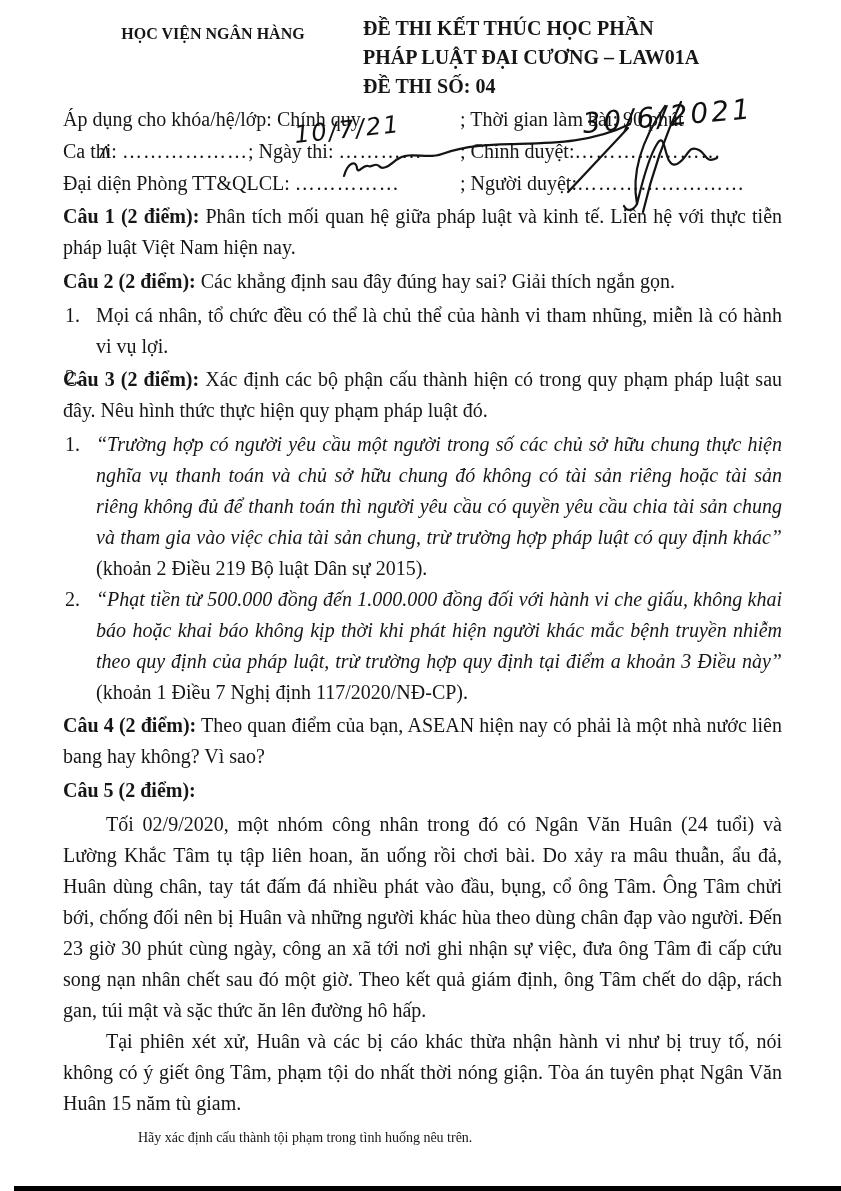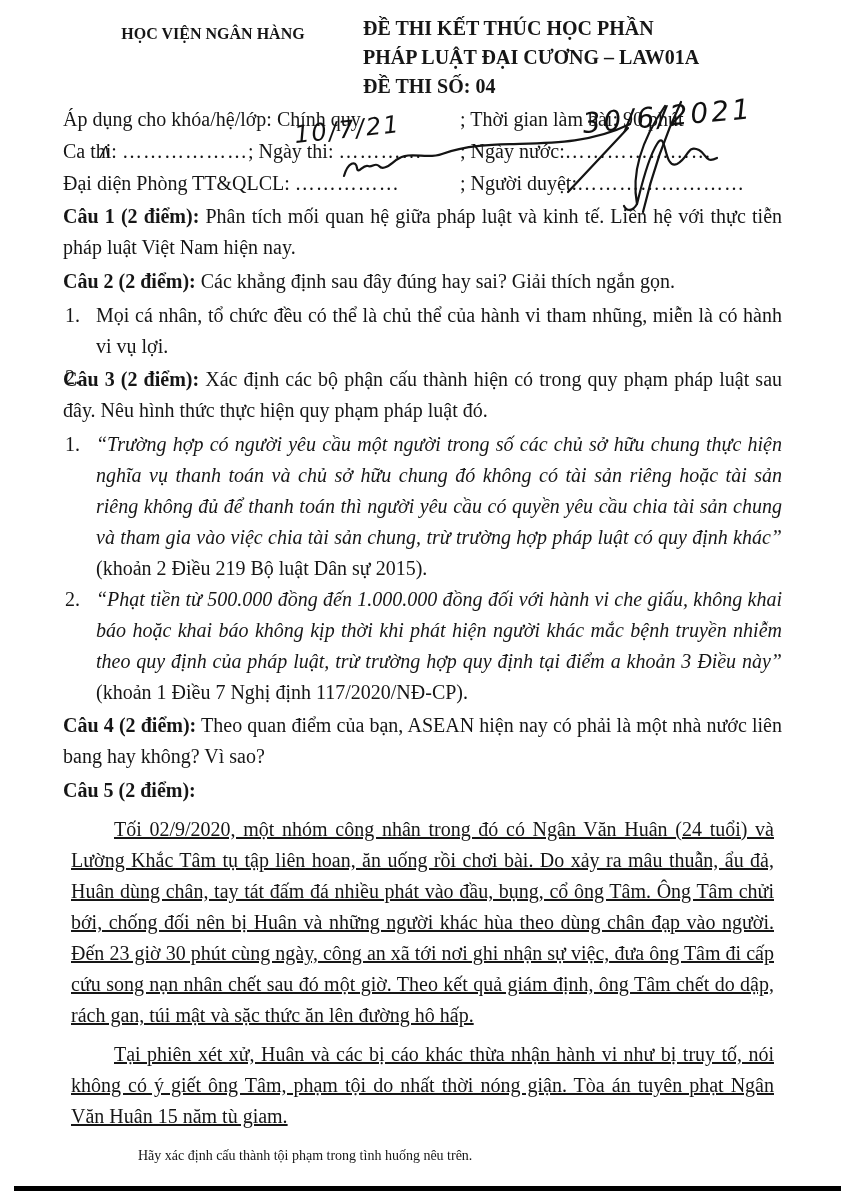--- a/index.html
+++ b/index.html
@@ -16,21 +16,21 @@
   
   .mline{position:relative;height:32px;line-height:32px;white-space:nowrap;}
   .abs-r{position:absolute;left:397px;top:0;}
   .dots{letter-spacing:1px;}
   
   .q{margin:2px 0 3px 0;text-align:justify;}
   .q b{font-weight:bold;margin-top:12px;}
   .item{position:relative;padding-left:33px;margin:0;text-align:justify;}
   .item .num{position:absolute;left:2px;}
   .qt{line-height:31px;}
-  .q5p{margin:8px;text-indent:43px;text-align:justify;text-decoration:underline;}
+  .q5p{margin:0;text-indent:43px;text-align:justify;}
   .task{margin:3px 0 0 0;padding-left:75px;font-size:14px;}
   
   .hand{
     position:absolute;font-family:"DejaVu Sans",sans-serif;font-style:italic;
     color:#101010;white-space:nowrap;transform-origin:left bottom;
   }
   .hand-ca{left:100px;top:138px;font-size:15px;}
   .hand-ngaythi{left:296px;top:120px;font-size:24px;letter-spacing:2px;transform:rotate(-6deg);}
   .hand-ngayduyet{left:584px;top:108px;font-size:28px;letter-spacing:3px;transform:rotate(-5deg);}
   .scrib{position:absolute;}
@@ -55,21 +55,21 @@
 
   <div>
     <div class="mline">
       <span>Áp dụng cho khóa/hệ/lớp: Chính quy</span>
       <span class="abs-r">; Thời gian làm bài: 90 phút</span>
     </div>
     <div class="mline">
       <span>Ca thi:</span>
       <span class="dots">………………</span><span>; Ngày thi:</span>
       <span class="dots">…………</span>
-      <span class="abs-r"><span>; Ngày nước:</span><span class="dots">…………………</span></span>
+      <span class="abs-r"><span>; Chính duyệt:</span><span class="dots">…………………</span></span>
     </div>
     <div class="mline">
       <span>Đại diện Phòng TT&amp;QLCL:</span>
       <span class="dots">……………</span>
       <span class="abs-r"><span>; Người duyệt:</span><span class="dots">……………………</span></span>
     </div>
   </div>
 
   <p class="q">
     <b>Câu 1 (2 điểm):</b>

